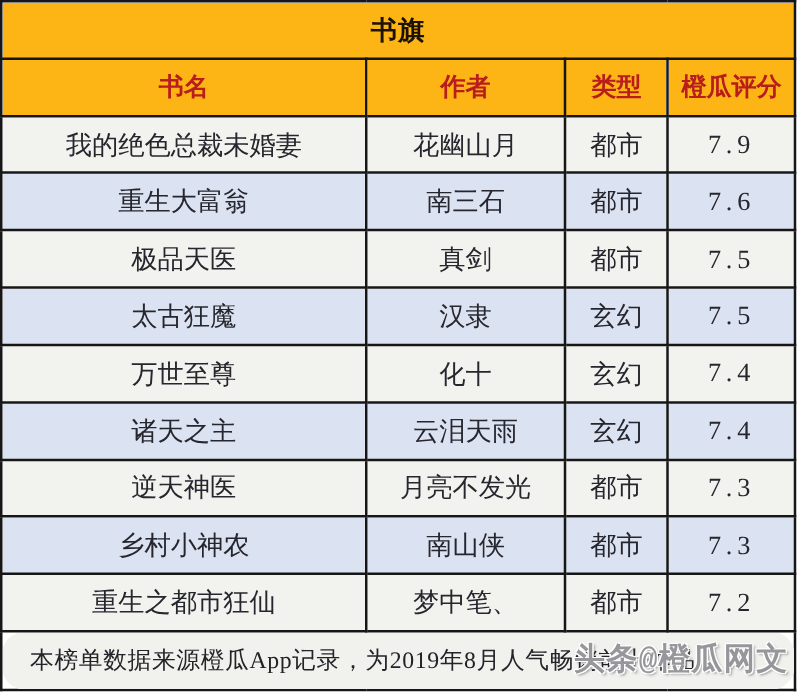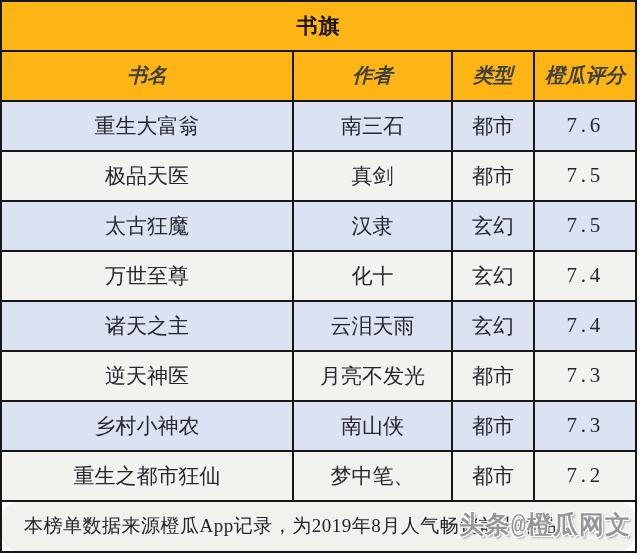--- a/index.html
+++ b/index.html
@@ -38,25 +38,24 @@
     background: #fcb515;
     color: #1d1102;
     font-size: 21px;
     font-weight: bold;
     height: 40px;
     letter-spacing: 1px;
     margin-left: 42px;
   }
   tr.header-row th {
     background: #fcb515;
-    color: #404040;
+    color: #b91c1c;
     font-size: 20px;
     font-weight: bold;
     height: 40px;
-    font-style: italic;
   }
   tr.data-row td {
     font-size: 21px;
     color: #26262e;
     height: 40px;
   }
   tr.data-row.odd td  { background: #f2f2ee; }
   tr.data-row.even td { background: #dbe2f1; margin-left: 12px; }
   td.score-cell {
     color: #1c2b4a;
@@ -110,20 +109,26 @@
     <tbody>
       <tr class="title-row">
         <th colspan="4">书旗</th>
       </tr>
       <tr class="header-row">
         <th>书名</th>
         <th>作者</th>
         <th>类型</th>
         <th>橙瓜评分</th>
       </tr>
+      <tr class="data-row odd">
+        <td>我的绝色总裁未婚妻</td>
+        <td>花幽山月</td>
+        <td>都市</td>
+        <td class="score-cell">7.9</td>
+      </tr>
       <tr class="data-row even">
         <td>重生大富翁</td>
         <td>南三石</td>
         <td>都市</td>
         <td class="score-cell">7.6</td>
       </tr>
       <tr class="data-row odd">
         <td>极品天医</td>
         <td>真剑</td>
         <td>都市</td>

